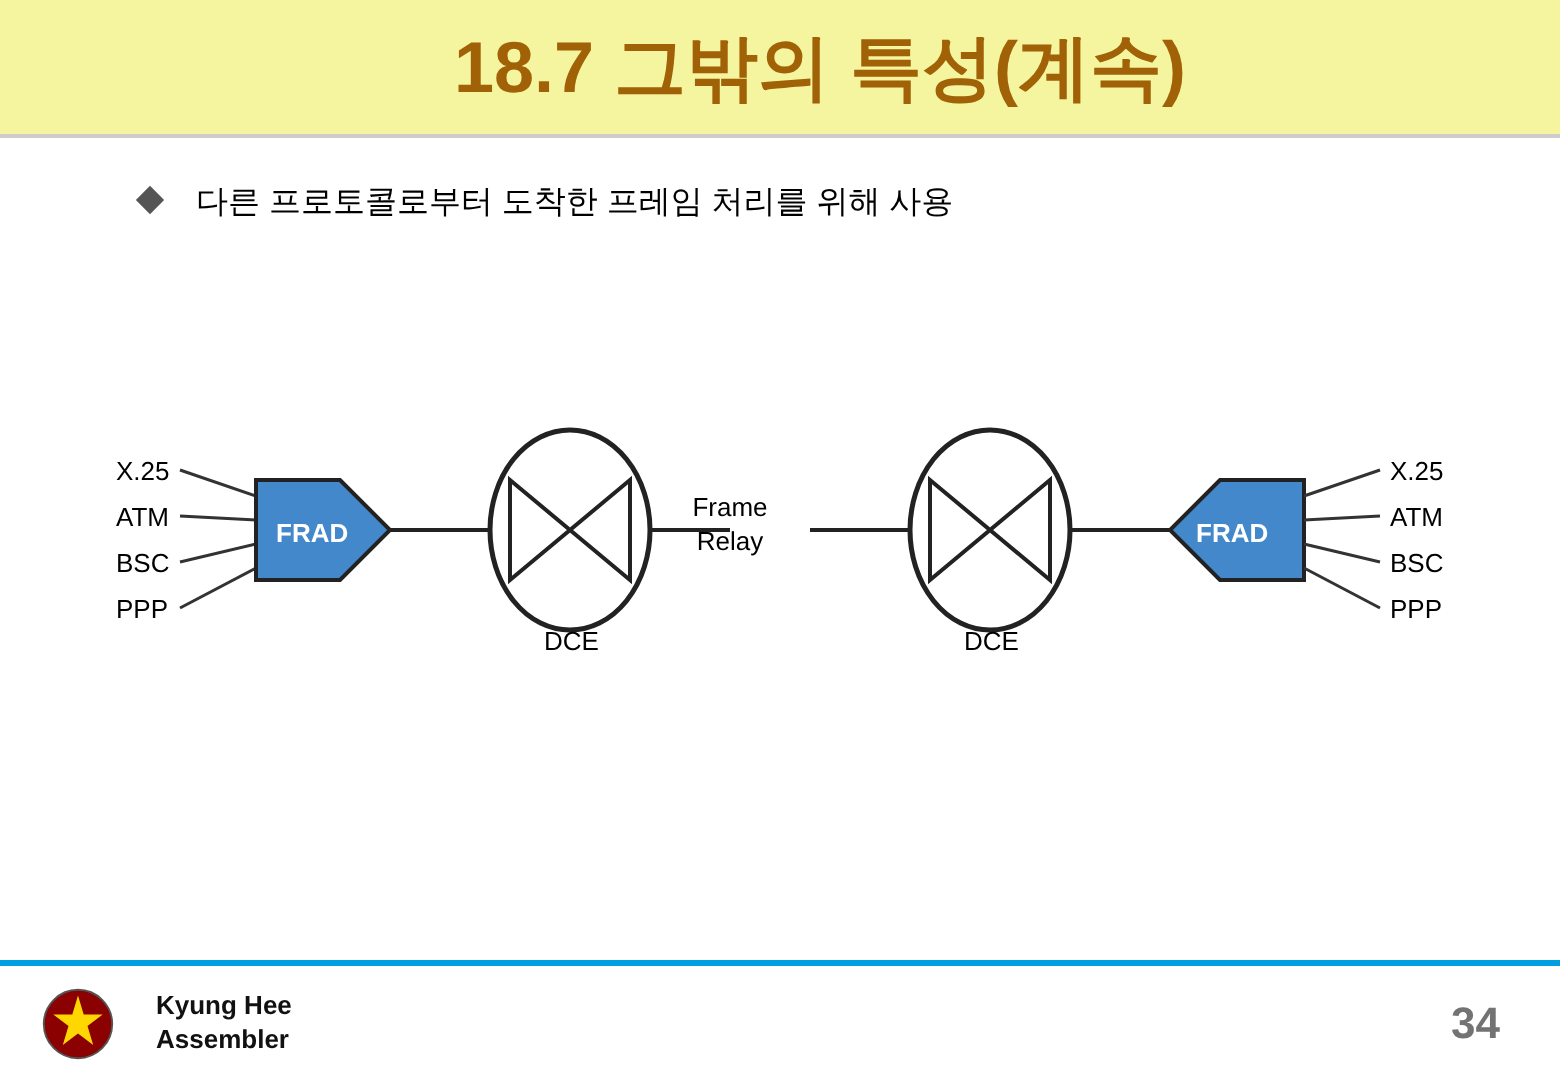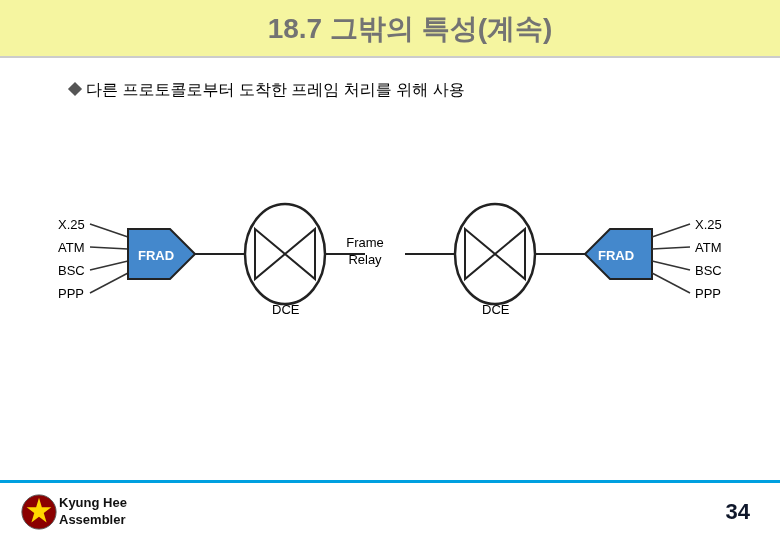--- a/index.html
+++ b/index.html
@@ -13,23 +13,23 @@
     }
 
     
     .title-bar {
       background: #f5f5a0;
       text-align: center;
       padding: 10px 0 8px;
       border-bottom: 2px solid #ccc;
     }
     .title-bar h1 {
-      font-size: 28px;
-      font-weight: bold;
-      color: #737373;
+      font-size: 36px;
+      font-weight: bold;
+      color: #a16207;
       margin-left: 40px;
     }
 
     
     .content {
       padding: 18px 40px 10px 40px;
     }
 
     .bullet-main {
       font-size: 17px;
@@ -47,21 +47,21 @@
       margin-top: 4px;
       flex-shrink: 0;
     }
 
     .bullet-sub {
       font-size: 16px;
       margin-left: 30px;
       margin-top: 4px;
       display: flex;
       align-items: flex-start;
-      gap: 6px;
+      gap: 18px;
     }
     .bullet-sub .diamond {
       display: inline-block;
       width: 10px;
       height: 10px;
       background: #555;
       transform: rotate(45deg);
       margin-top: 4px;
       flex-shrink: 0;
     }
@@ -90,36 +90,36 @@
       height: 60px;
       border-top: 3px solid #00a0e0;
       display: flex;
       align-items: center;
       padding: 0 20px;
       justify-content: space-between;
     }
     .footer-logo {
       display: flex;
       align-items: center;
-      gap: 1px;
+      gap: 20px;
     }
     .logo-icon {
       width: 38px;
       height: 38px;
     }
     .footer-text {
       font-size: 13px;
       font-weight: bold;
       line-height: 1.3;
       color: #111;
     }
     .page-num {
       font-size: 22px;
       font-weight: bold;
-      color: #0f172a;
+      color: #737373;
       padding-right: 10px;
     }
   </style>
 </head>
 <body>
 
 <div class="title-bar">
   <h1>18.7 그밖의 특성(계속)</h1>
 </div>
 

